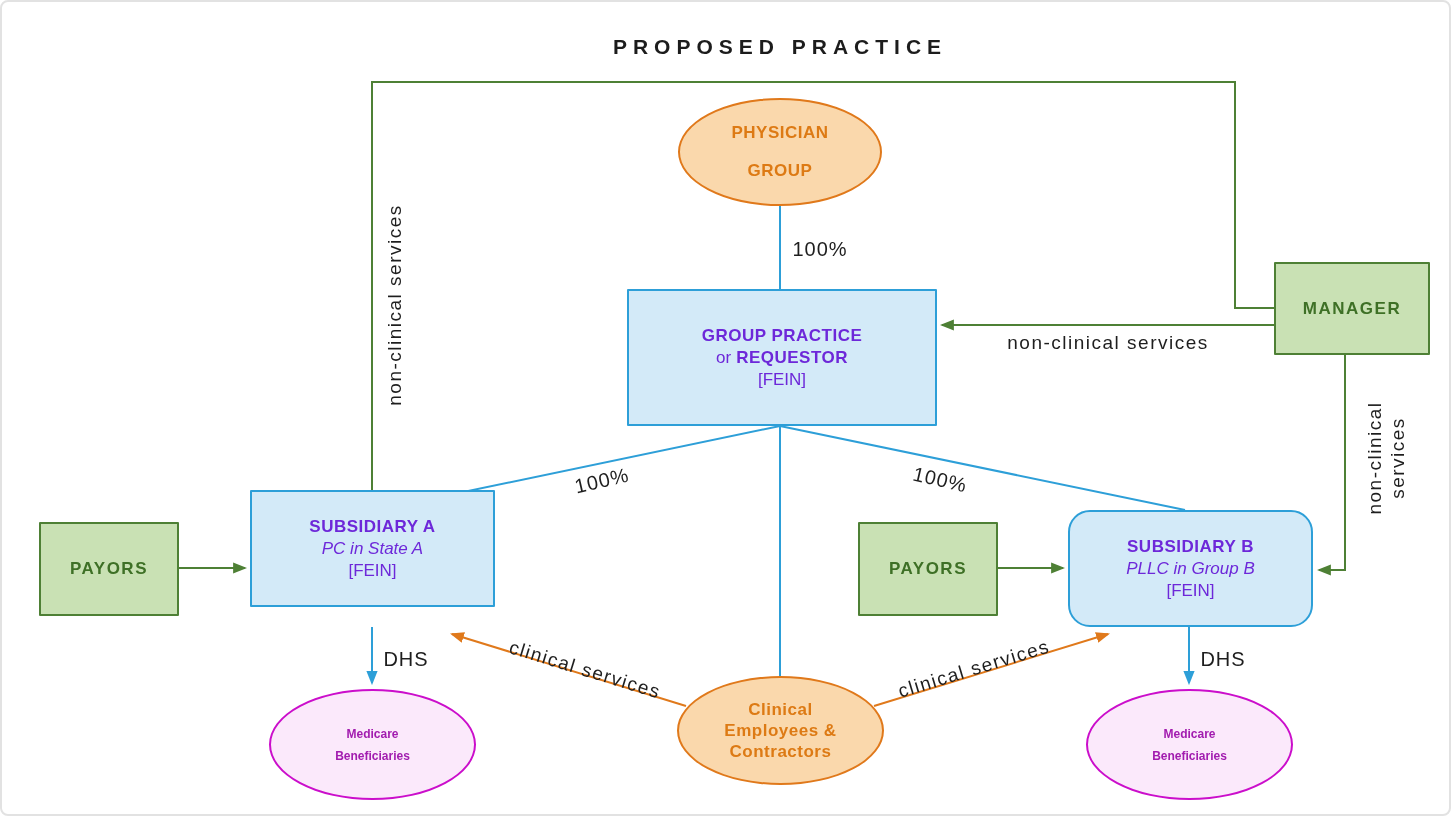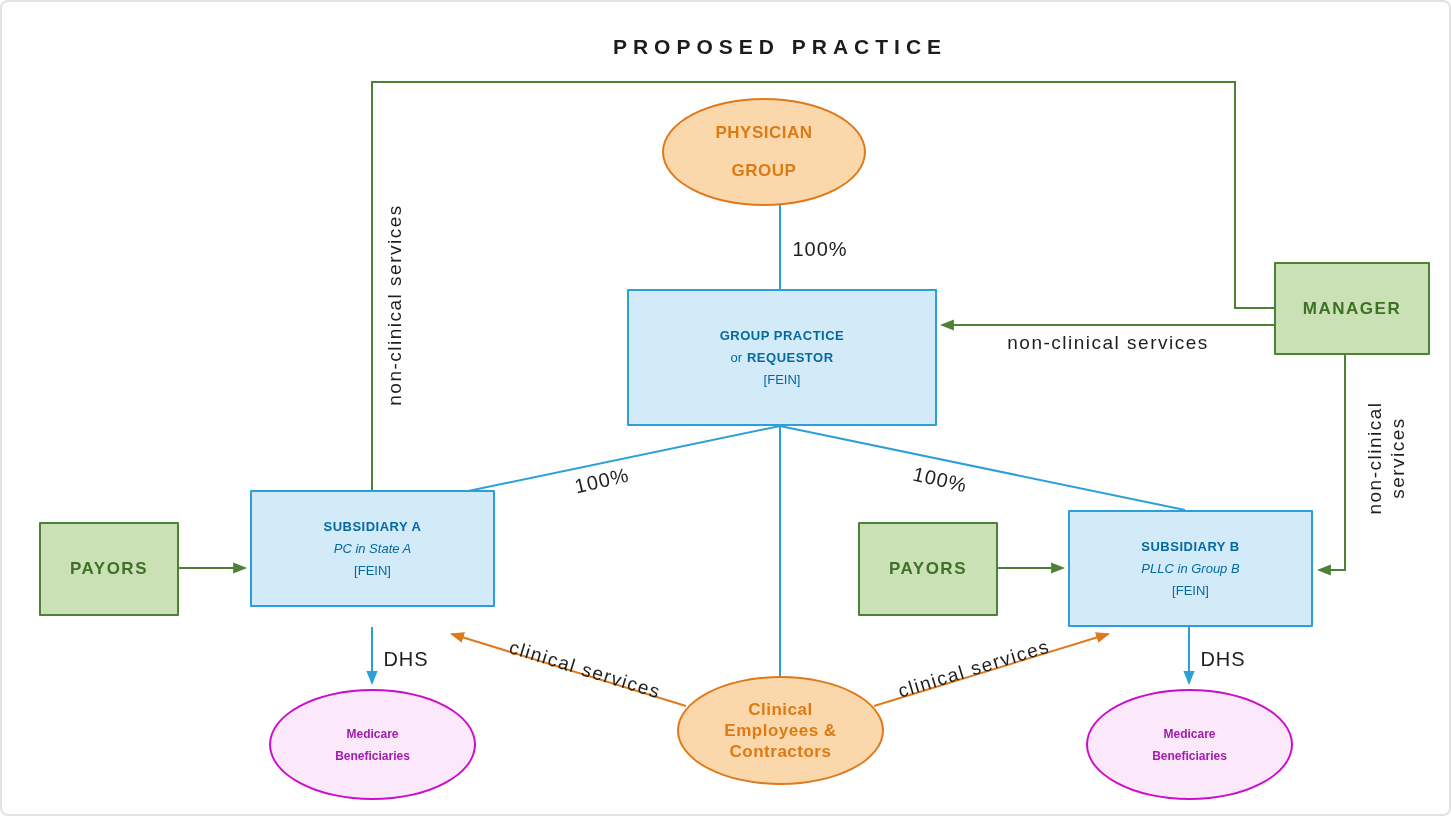--- a/index.html
+++ b/index.html
@@ -16,21 +16,21 @@
     font-size:21px; font-weight:bold; letter-spacing:6px; color:#1c1c1c;
     white-space:nowrap;
   }
 
   .node { position:absolute; display:flex; flex-direction:column;
           align-items:center; justify-content:center; text-align:center;
           box-sizing:border-box; line-height:22px; }
   .box      { border-radius:1px; }
   .ellipse  { border-radius:50%; }
 
-  .blue-node    { background:#d3eaf8; border:2px solid #2d9fd8; color:#0369a1; font-size:13px; }
+  .blue-node    { background:#d3eaf8; border:2px solid #2d9fd8; color:#6d28d9; font-size:17px; }
   .green-node   { background:#c9e1b4; border:2px solid #4e8035; color:#3e7026; font-size:17px;
                   font-weight:bold; letter-spacing:1.5px; }
   .orange-node  { background:#fad8ac; border:2.5px solid #e0791b; color:#dd7a14; font-size:17px;
                   font-weight:bold; letter-spacing:0.5px; }
   .magenta-node { background:#fbe9fb; border:2.5px solid #cb0ecb; color:#a21caf; font-size:12px;
                   font-weight:bold; }
 
   .b { font-weight:bold; }
   .i { font-style:italic; }
   .gap { margin-right:5px; }
@@ -78,21 +78,21 @@
     <path d="M778,424 V674" fill="none" stroke="#2d9fd8" stroke-width="2"></path>
     <path d="M370,625 V681" fill="none" stroke="#2d9fd8" stroke-width="2" marker-end="url(#arr-b)"></path>
     <path d="M1187,625 V681" fill="none" stroke="#2d9fd8" stroke-width="2" marker-end="url(#arr-b)"></path>
 
     <path d="M684,704 L450,632" fill="none" stroke="#e0791b" stroke-width="2" marker-end="url(#arr-o)"></path>
     <path d="M872,704 L1106,632" fill="none" stroke="#e0791b" stroke-width="2" marker-end="url(#arr-o)"></path>
   </svg>
 
   <div class="title">PROPOSED PRACTICE</div>
 
-  <div class="node ellipse orange-node" style="left:660px; top:96px; width:204px; height:108px;gap:16px;">
+  <div class="node ellipse orange-node" style="left:676px; top:96px; width:204px; height:108px;gap:16px;">
     <div>PHYSICIAN</div>
     <div>GROUP</div>
   </div>
 
   <div class="node box blue-node" style="left:625px; top:287px; width:310px; height:137px;">
     <div class="b">GROUP PRACTICE</div>
     <div>
       <span class="gap">or</span><span class="b">REQUESTOR</span>
     </div>
     <div>[FEIN]</div>
@@ -101,21 +101,21 @@
   <div class="node box green-node" style="left:1272px; top:260px; width:156px; height:93px;">
     <div>MANAGER</div>
   </div>
 
   <div class="node box blue-node" style="left:248px; top:488px; width:245px; height:117px;">
     <div class="b">SUBSIDIARY A</div>
     <div class="i">PC in State A</div>
     <div>[FEIN]</div>
   </div>
 
-  <div class="node box blue-node" style="left:1066px; top:508px; width:245px; height:117px;">
+  <div class="node box blue-node" style="left:1066px; top:508px; width:245px; height:117px;border-radius:22px;">
     <div class="b">SUBSIDIARY B</div>
     <div class="i">PLLC in Group B</div>
     <div>[FEIN]</div>
   </div>
 
   <div class="node box green-node" style="left:37px; top:520px; width:140px; height:94px;">
     <div>PAYORS</div>
   </div>
 
   <div class="node box green-node" style="left:856px; top:520px; width:140px; height:94px;">

